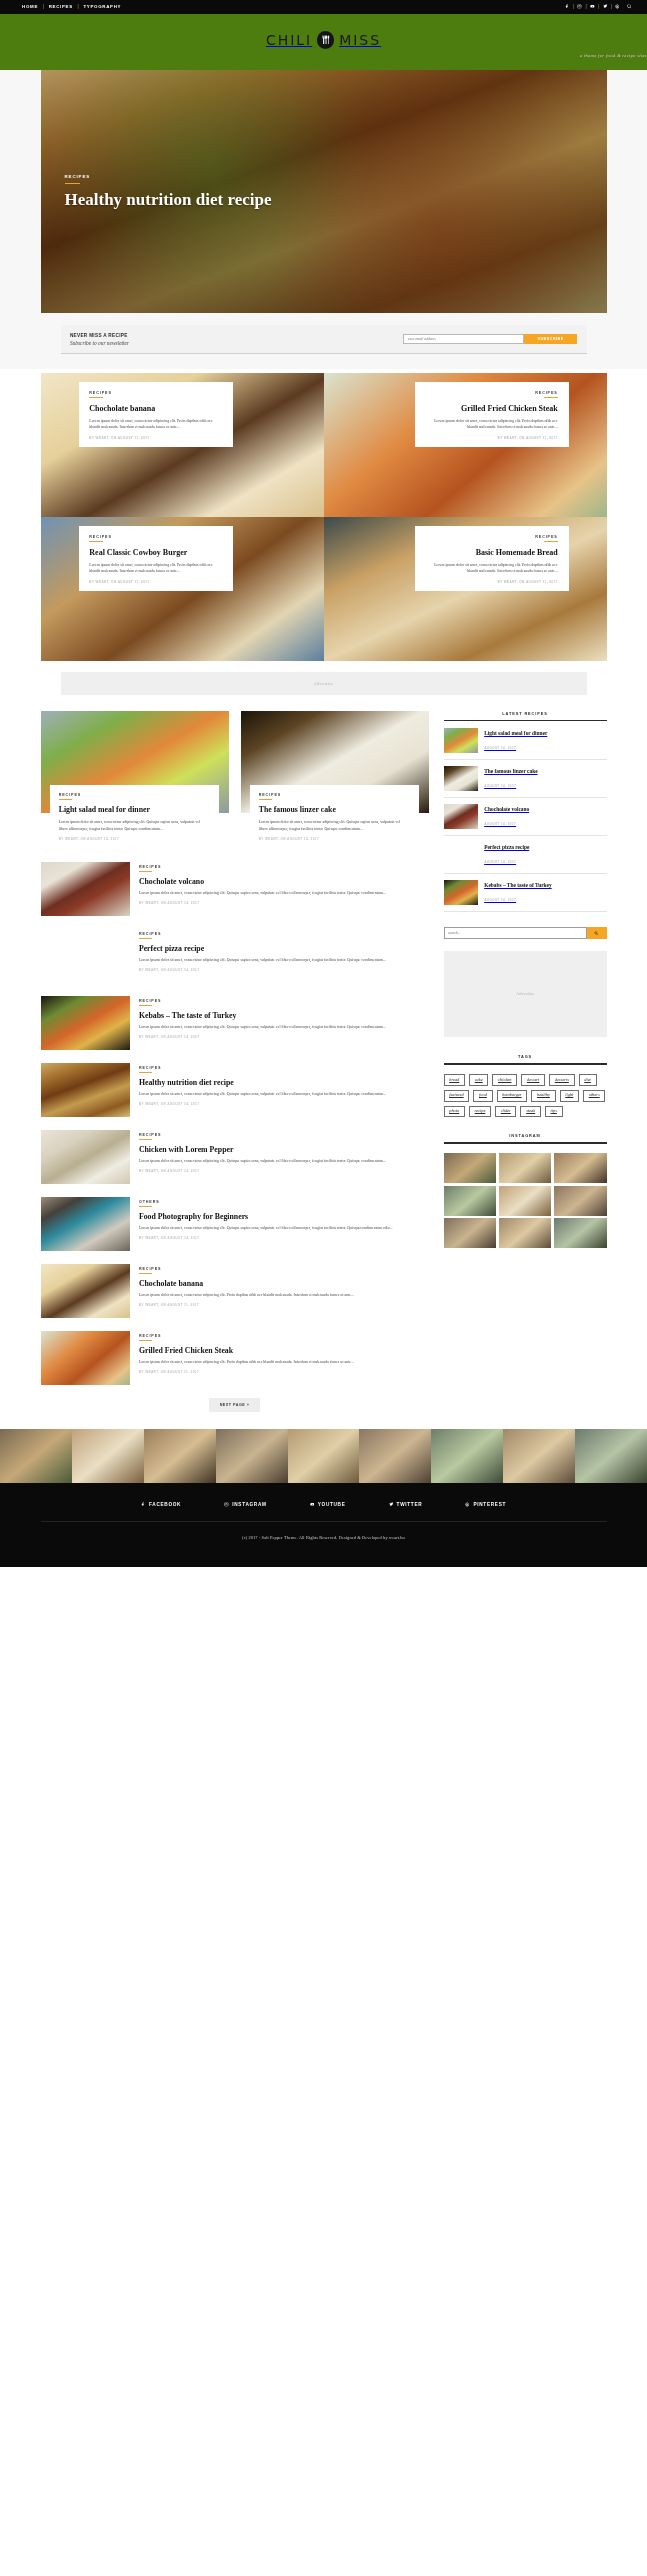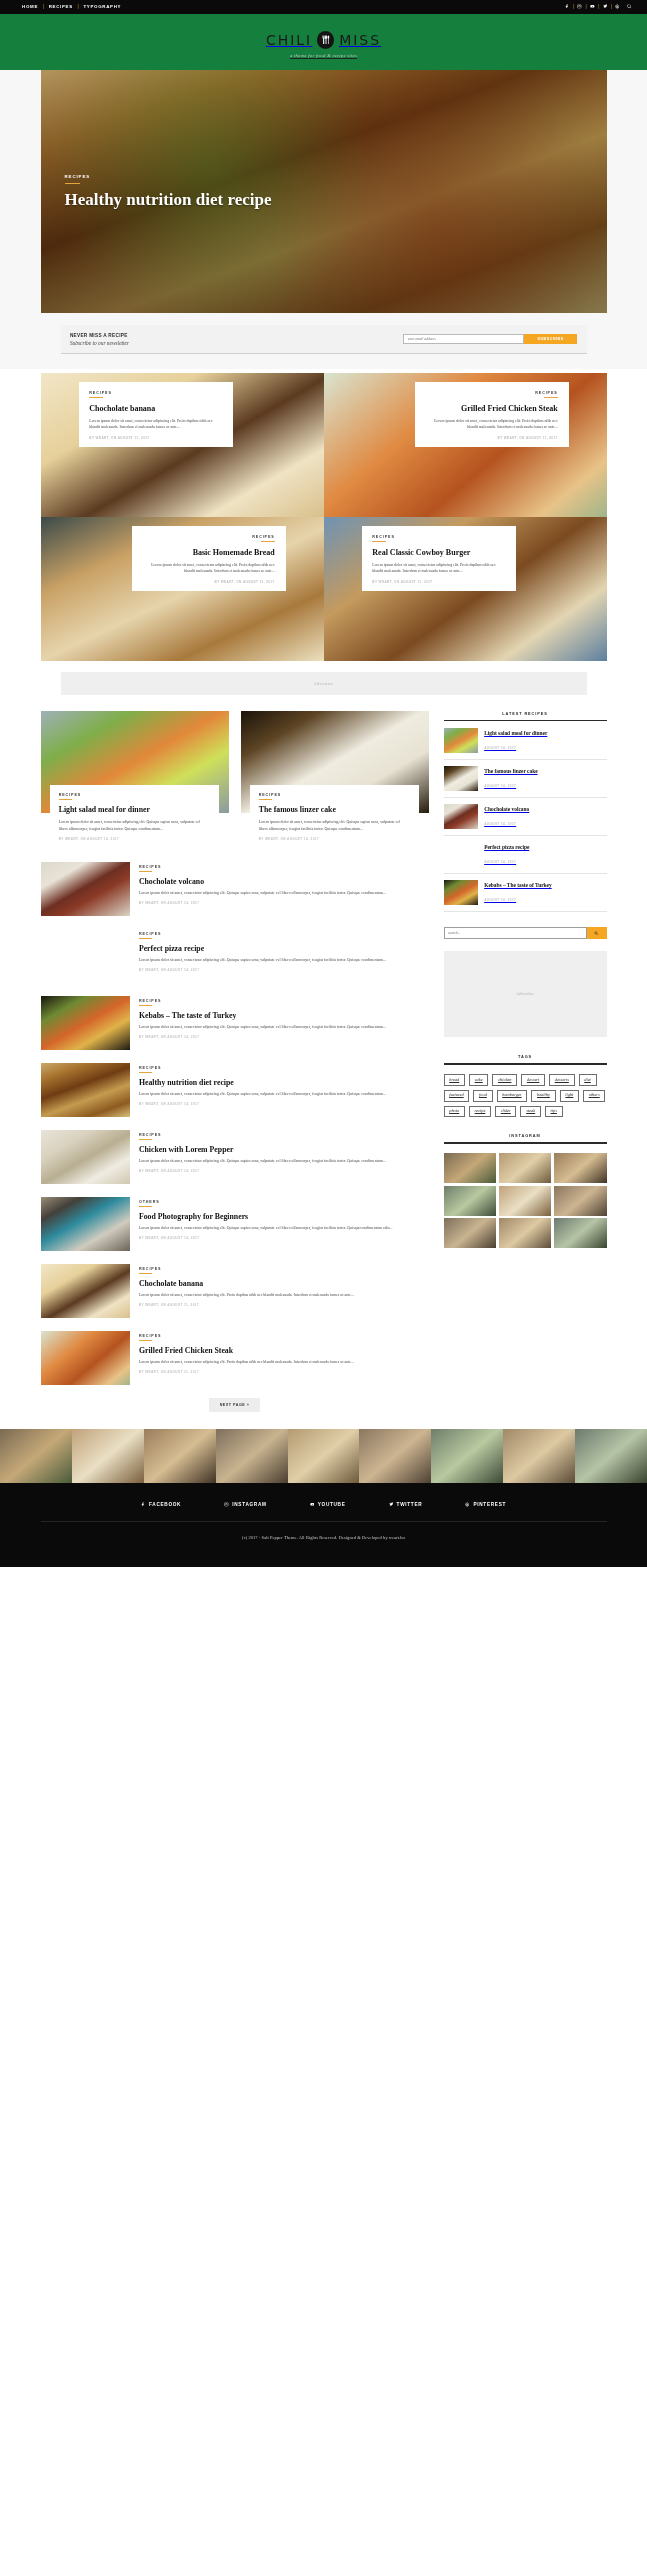--- a/index.html
+++ b/index.html
@@ -26,21 +26,21 @@
   .topnav .sep { color:#d99a2b; font-size:4.7px; }
   .topsocial { display:flex; align-items:center; gap:0; margin-right:4px; }
   .topsocial .si {
     color:#fff; font-size:4.7px; padding:0 3.4px; line-height:1;
     display:flex; align-items:center; justify-content:center;
   }
   .topsocial .sep { color:#d99a2b; font-size:4.7px; }
   .topsocial svg { width:4.7px; height:4.7px; fill:#fff; display:block; }
 
   
-  .masthead { background:#15803d; padding:17.5px 0 12px; text-align:center;text-decoration:underline; }
+  .masthead { background:#4d7c0f; padding:17.5px 0 12px; text-align:right; }
   .logo-row {
     display:flex; align-items:center; justify-content:center; gap:4.7px;
   }
   .logo-word {
     font-family:"DejaVu Sans", sans-serif;
     font-size:14px; letter-spacing:2px; color:#1a1a1a; font-weight:400;
   }
   .logo-mark {
     width:17.5px; height:17.5px; border-radius:50%; background:#141414;
     display:flex; align-items:center; justify-content:center; gap:1.7px;
@@ -372,35 +372,35 @@
         <div class="cat">RECIPES</div>
         <div class="ul"></div>
         <h3>Grilled Fried Chicken Steak</h3>
         <p>Lorem ipsum dolor sit amet, consectetur adipiscing elit. Proin dapibus nibh nec blandit malesuada. Interdum et malesuada fames ac ante...</p>
         <div class="meta">BY WEART, ON AUGUST 11, 2017</div>
       </div>
     </div>
   </div>
   <div class="feat-row">
     <div class="feat-cell">
+      <div class="ph ph-burger"></div>
+      <div class="feat-card left">
+        <div class="cat">RECIPES</div>
+        <div class="ul"></div>
+        <h3>Real Classic Cowboy Burger</h3>
+        <p>Lorem ipsum dolor sit amet, consectetur adipiscing elit. Proin dapibus nibh nec blandit malesuada. Interdum et malesuada fames ac ante...</p>
+        <div class="meta">BY WEART, ON AUGUST 11, 2017</div>
+      </div>
+    </div>
+    <div class="feat-cell">
       <div class="ph ph-bread"></div>
       <div class="feat-card right">
         <div class="cat">RECIPES</div>
         <div class="ul"></div>
         <h3>Basic Homemade Bread</h3>
-        <p>Lorem ipsum dolor sit amet, consectetur adipiscing elit. Proin dapibus nibh nec blandit malesuada. Interdum et malesuada fames ac ante...</p>
-        <div class="meta">BY WEART, ON AUGUST 11, 2017</div>
-      </div>
-    </div>
-    <div class="feat-cell">
-      <div class="ph ph-burger"></div>
-      <div class="feat-card left">
-        <div class="cat">RECIPES</div>
-        <div class="ul"></div>
-        <h3>Real Classic Cowboy Burger</h3>
         <p>Lorem ipsum dolor sit amet, consectetur adipiscing elit. Proin dapibus nibh nec blandit malesuada. Interdum et malesuada fames ac ante...</p>
         <div class="meta">BY WEART, ON AUGUST 11, 2017</div>
       </div>
     </div>
   </div>
 </div>
 
 <div class="ad-band">
   <div class="ad-bar">Advertise</div>
 </div>

